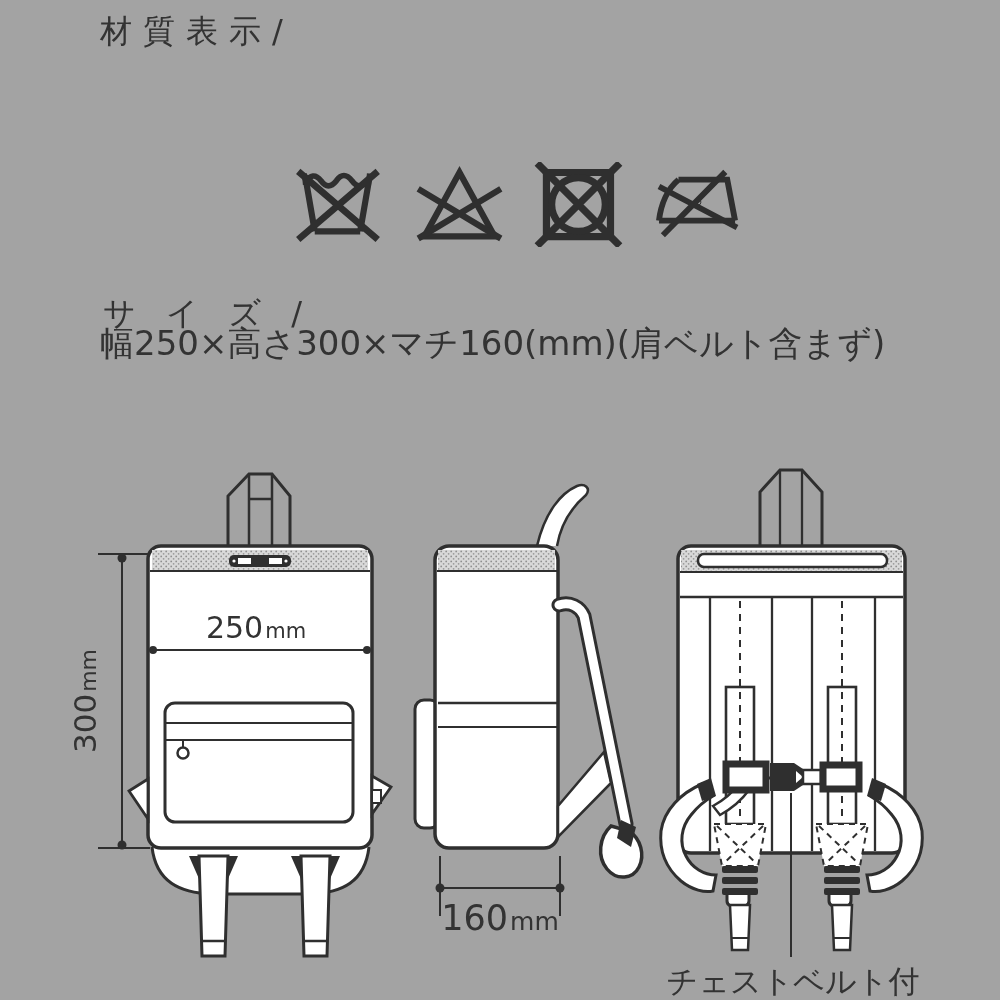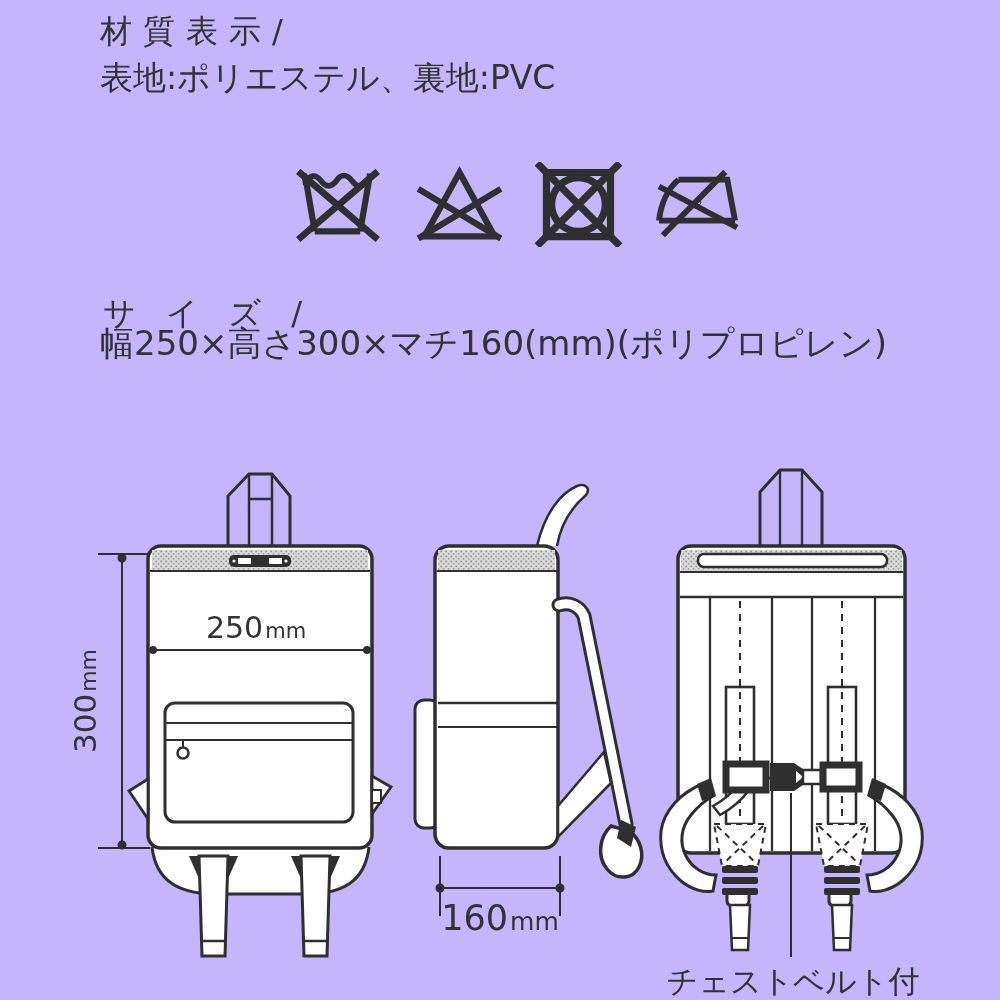--- a/index.html
+++ b/index.html
@@ -1,16 +1,16 @@
 <!DOCTYPE html>
 <html><head>
 <meta charset="utf-8">
 <style>
   html,body{margin:0;padding:0;background:#fff;}
-  .canvas{position:relative;width:1000px;height:1000px;background:#c4b5fd;overflow:hidden;
+  .canvas{position:relative;width:1000px;height:1000px;background:#a3a3a3;overflow:hidden;
           font-family:"DejaVu Sans",sans-serif;color:#333;}
   .jp{position:absolute;white-space:nowrap;color:#333;font-weight:500;}
   .mat-title{left:100px;top:10px;font-size:32px;letter-spacing:11px;}
   .mat-l1{left:100px;top:56px;font-size:33px;}
   .mat-l2{left:100px;top:102px;font-size:33px;}
   .size-title{left:103px;top:292px;font-size:32px;letter-spacing:30px;}
   .size-detail{left:100px;top:321px;font-size:34px;}
   .care{position:absolute;}
   .care path,.care circle{stroke:#2f2f2f;fill:none;}
   .diagram{position:absolute;left:0;top:430px;}
@@ -19,21 +19,20 @@
   .num-h{font-size:31px;}.unit-h{font-size:22px;}
   .num-d{font-size:35px;}.unit-d{font-size:25px;}
   .note{font-size:31px;}
 </style>
 </head>
 <body>
 
 <div class="canvas">
 
   <div class="jp mat-title">材質表示/</div>
-  <div class="jp mat-l1">表地:ポリエステル、裏地:PVC</div>
 
   <svg class="care" style="left:291px;top:164px;" width="95" height="85" viewBox="0 0 92 82">
     <path d="M13,9 L14,20 M76,9 L75,20" stroke-width="5"></path>
     <path d="M14,18 Q21,6 29,16 Q36,26 44,16 Q51,6 59,16 Q66,26 74,16" stroke-width="5.5"></path>
     <path d="M14,13 L23,65 M76,13 L67,65 M23,65 L67,65" stroke-width="6"></path>
     <path d="M7,7 L84,73 M84,7 L7,73" stroke-width="6.5"></path>
   </svg>
   <svg class="care" style="left:412px;top:164px;" width="95" height="85" viewBox="0 0 92 82">
     <path d="M46,8 L12,70 L80,70 Z" stroke-width="6"></path>
     <path d="M6,24 L86,72 M86,24 L6,72" stroke-width="6"></path>
@@ -43,21 +42,21 @@
     <circle cx="45" cy="41" r="26" stroke-width="7"></circle>
     <path d="M5,1 L85,81 M85,1 L5,81" stroke-width="7"></path>
   </svg>
   <svg class="care" style="left:653px;top:167px;" width="90" height="80" viewBox="0 0 92 82">
     <path d="M26,13 L76,13 L84,55 M6,55 L84,55 M6,55 C8,38 15,22 26,13" stroke-width="6"></path>
     <circle cx="46" cy="36" r="3" fill="#2f2f2f" stroke="none"></circle>
     <path d="M6,20 L86,62 M74,5 L10,70" stroke-width="6"></path>
   </svg>
 
   <div class="jp size-title">サイズ/</div>
-  <div class="jp size-detail">幅250×高さ300×マチ160(mm)(ポリプロピレン)</div>
+  <div class="jp size-detail">幅250×高さ300×マチ160(mm)(肩ベルト含まず)</div>
 
   <svg class="diagram" width="1000" height="570" viewBox="0 430 1000 570">
     <defs>
       <pattern id="stip" width="5" height="5" patternUnits="userSpaceOnUse">
         <rect width="5" height="5" fill="#d9d9d9"></rect>
         <circle cx="1.2" cy="1.4" r="0.9" fill="#909090"></circle>
         <circle cx="3.6" cy="3.8" r="0.9" fill="#9a9a9a"></circle>
       </pattern>
     </defs>
 

